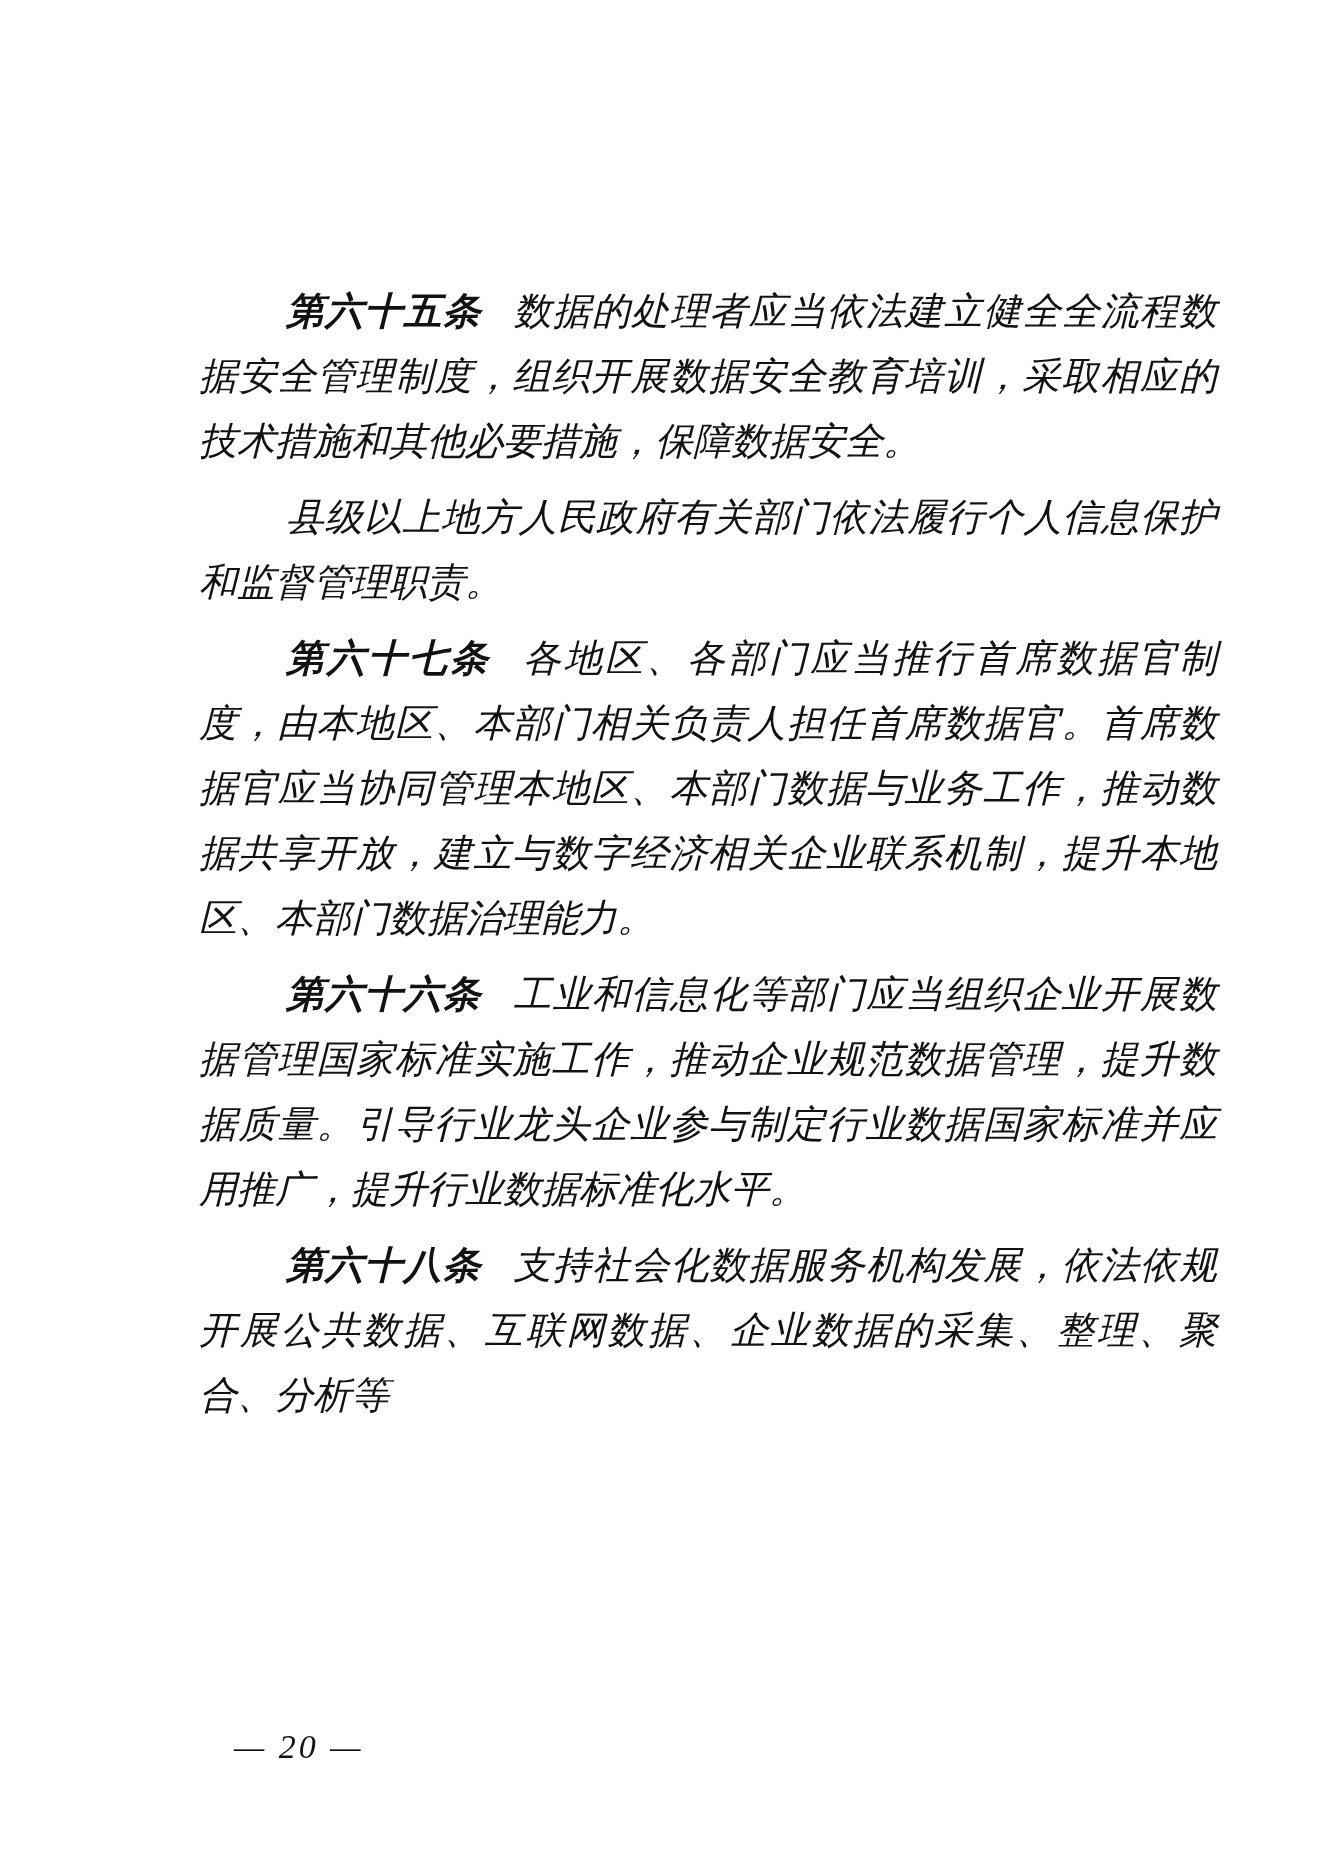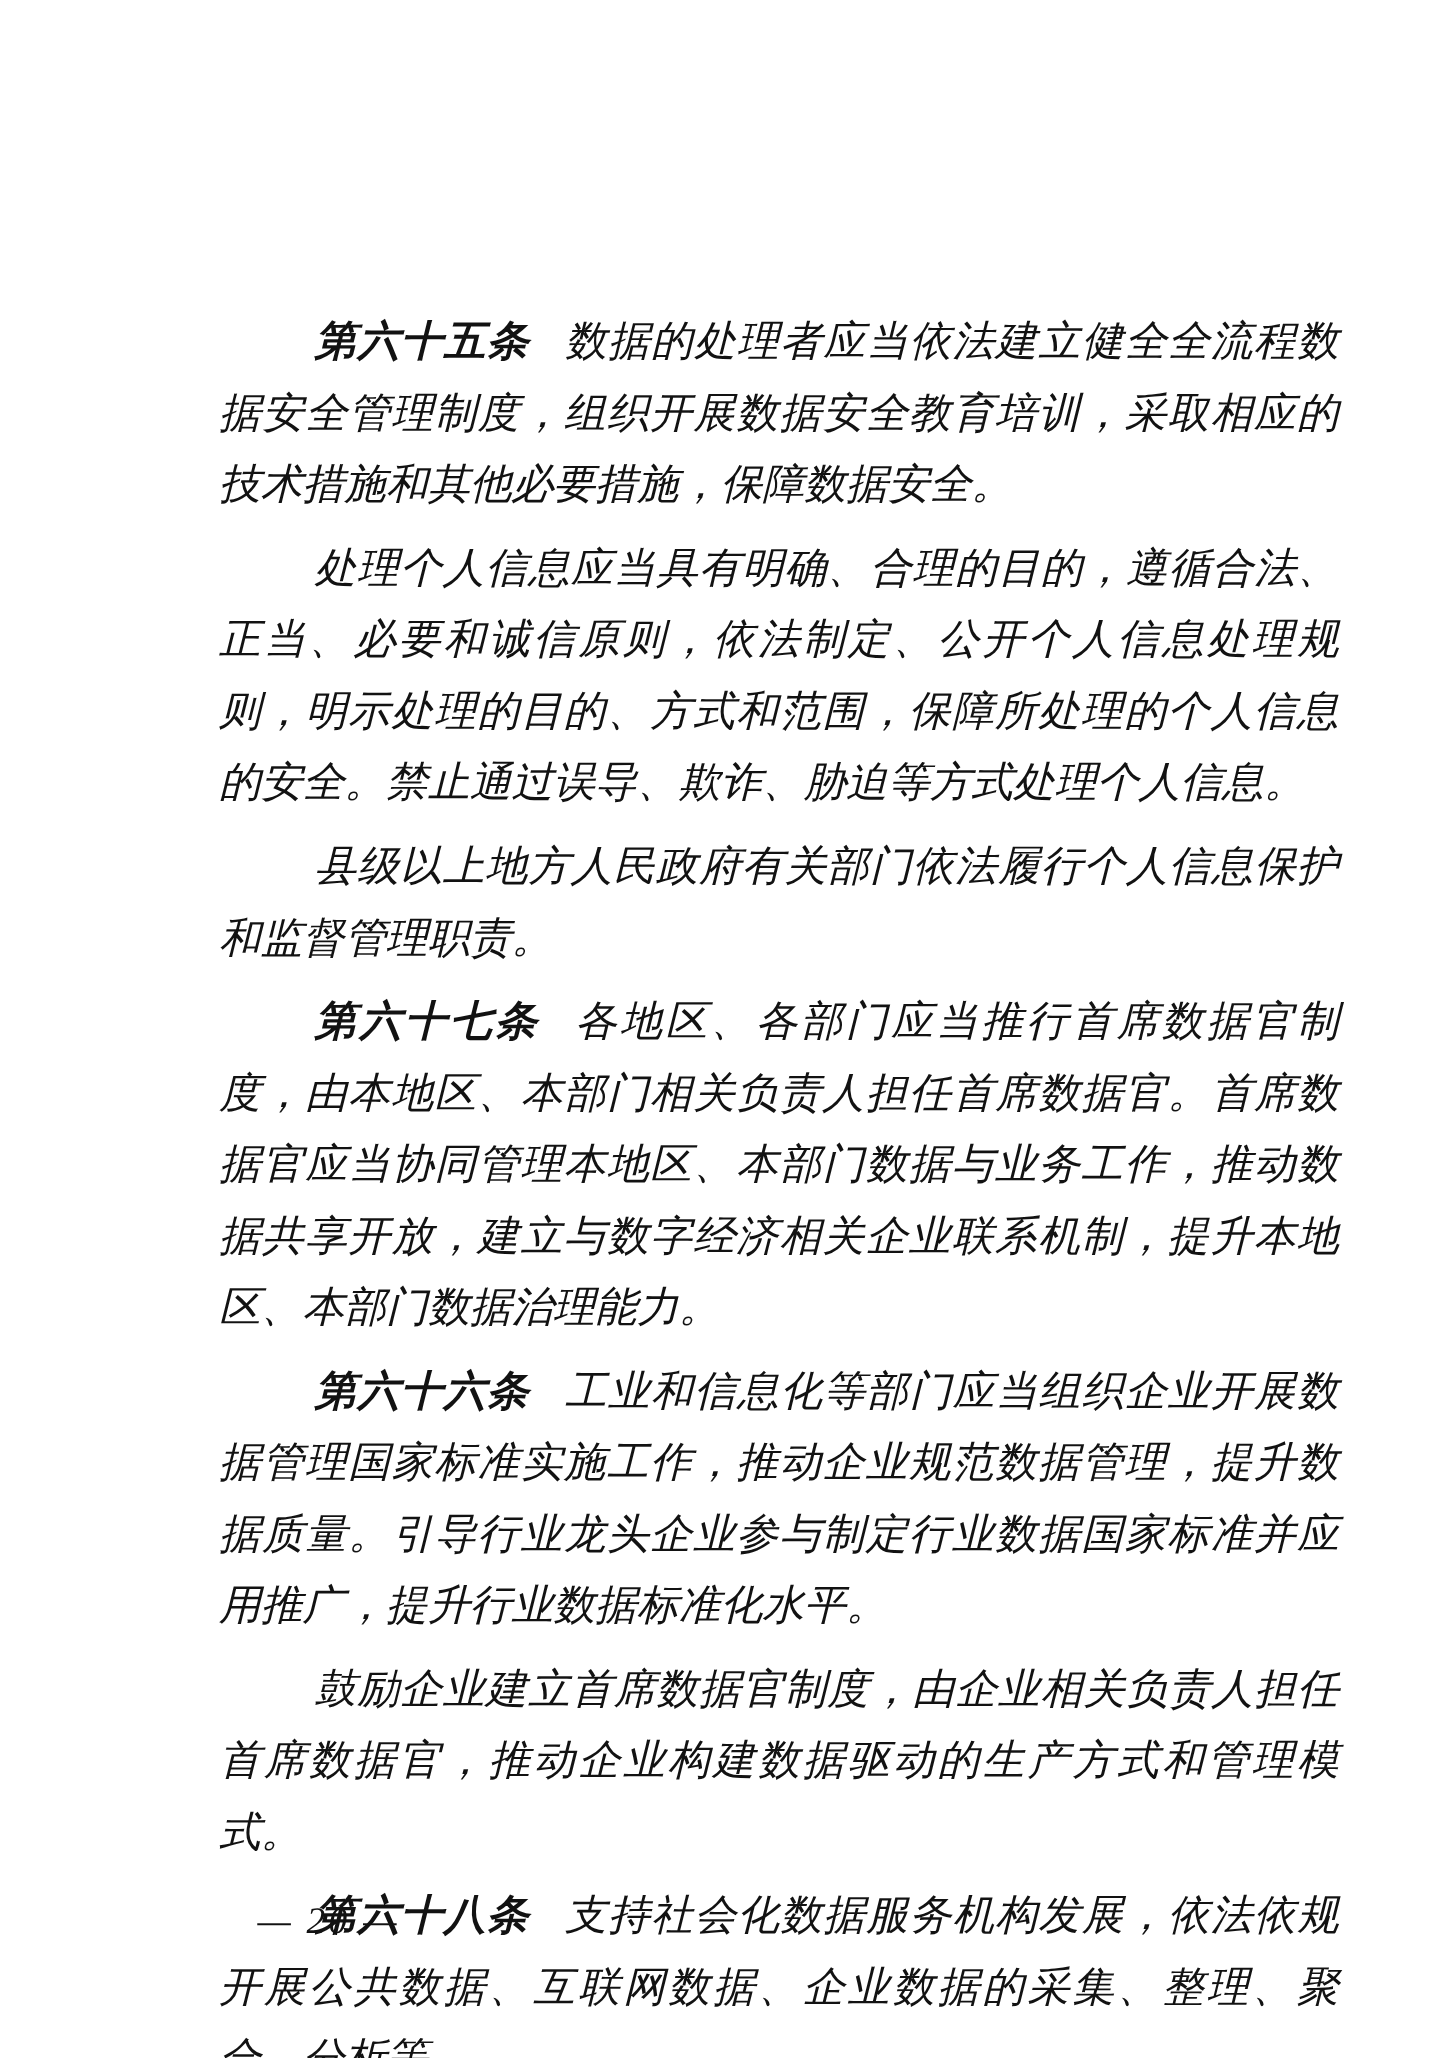--- a/index.html
+++ b/index.html
@@ -49,39 +49,33 @@
 </head>
 <body>
 
 <div class="page">
   <div class="content">
 
     <p class="para">
       <span class="lead">第六十五条</span><span class="body-text">数据的处理者应当依法建立健全全流程数据安全管理制度，组织开展数据安全教育培训，采取相应的技术措施和其他必要措施，保障数据安全。</span>
     </p>
 
-    <p class="para">
-      <span class="body-text">处理个人信息应当具有明确、合理的目的，遵循合法、正当、必要和诚信原则，依法制定、公开个人信息处理规则，明示处理的目的、方式和范围，保障所处理的个人信息的安全。禁止通过误导、欺诈、胁迫等方式处理个人信息。</span>
-    </p>
 
     <p class="para">
       <span class="body-text">县级以上地方人民政府有关部门依法履行个人信息保护和监督管理职责。</span>
     </p>
 
     <p class="para">
       <span class="lead">第六十七条</span><span class="body-text">各地区、各部门应当推行首席数据官制度，由本地区、本部门相关负责人担任首席数据官。首席数据官应当协同管理本地区、本部门数据与业务工作，推动数据共享开放，建立与数字经济相关企业联系机制，提升本地区、本部门数据治理能力。</span>
     </p>
 
     <p class="para">
       <span class="lead">第六十六条</span><span class="body-text">工业和信息化等部门应当组织企业开展数据管理国家标准实施工作，推动企业规范数据管理，提升数据质量。引导行业龙头企业参与制定行业数据国家标准并应用推广，提升行业数据标准化水平。</span>
     </p>
 
-    <p class="para">
-      <span class="body-text">鼓励企业建立首席数据官制度，由企业相关负责人担任首席数据官，推动企业构建数据驱动的生产方式和管理模式。</span>
-    </p>
 
     <p class="para">
       <span class="lead">第六十八条</span><span class="body-text">支持社会化数据服务机构发展，依法依规开展公共数据、互联网数据、企业数据的采集、整理、聚合、分析等</span>
     </p>
 
   </div>
 
   <div class="footer">— 20 —</div>
 </div>
 

